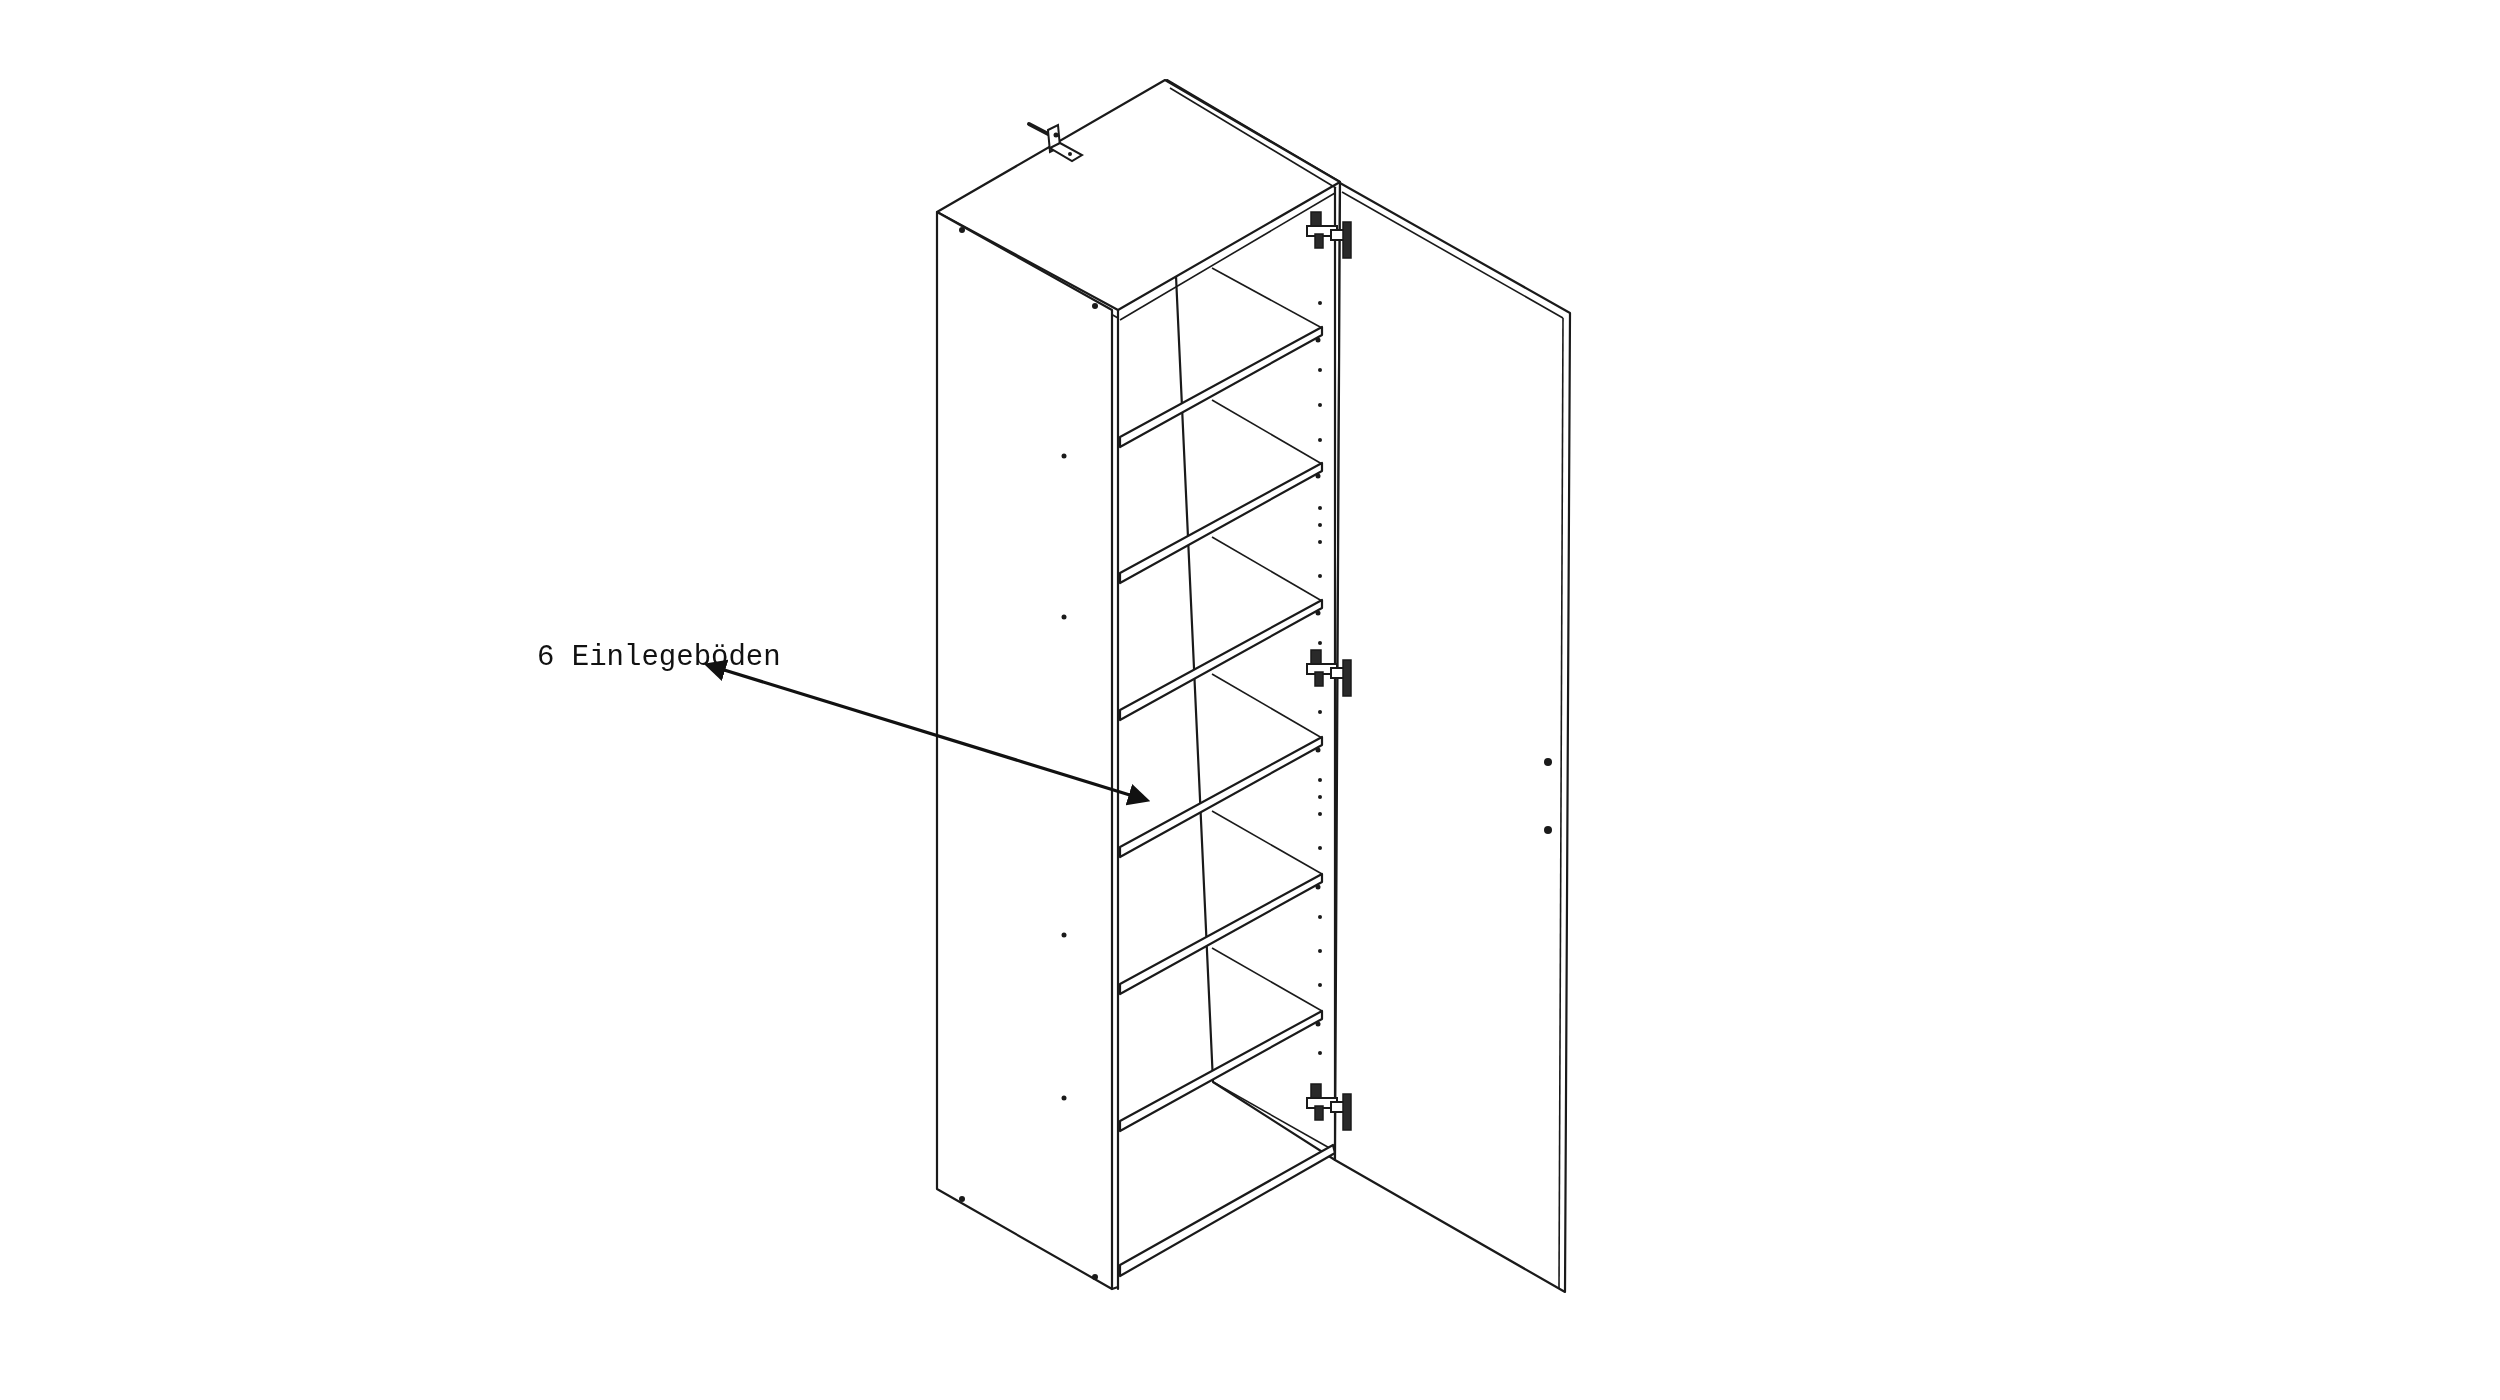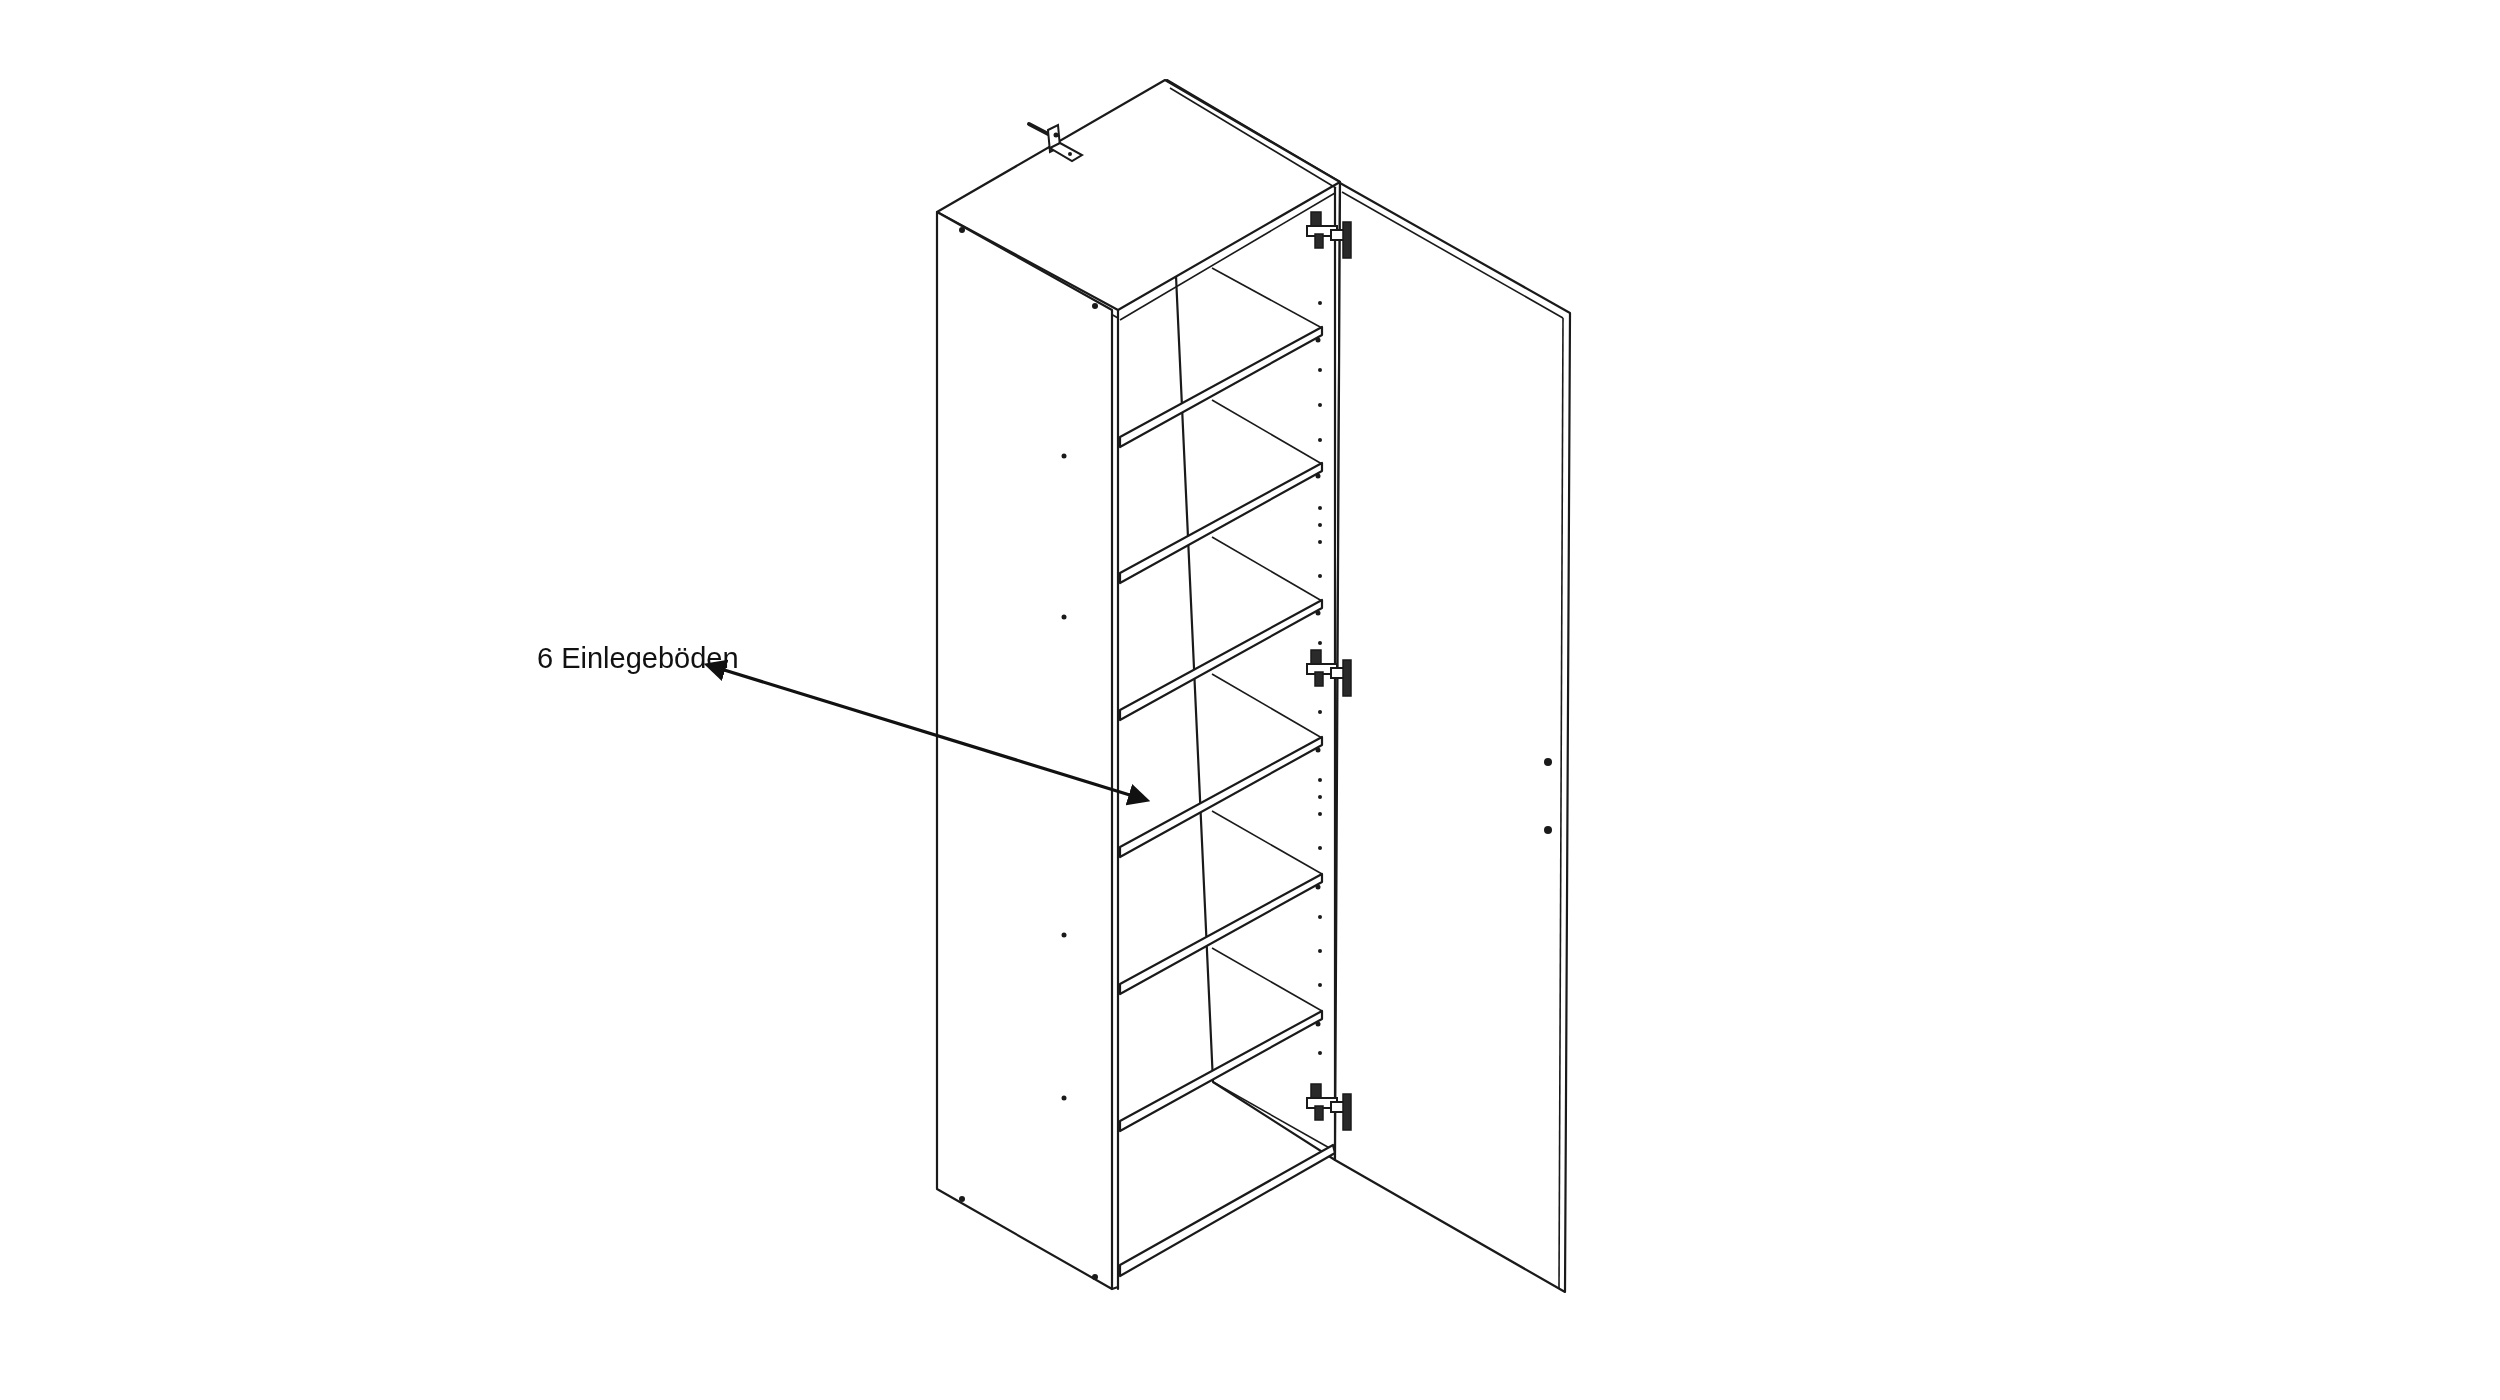--- a/index.html
+++ b/index.html
@@ -1,21 +1,21 @@
 <!DOCTYPE html>
 <html><head>
 <meta charset="utf-8">
 <style>
   html, body { margin: 0; padding: 0; background: #ffffff; }
   body { width: 2500px; height: 1400px; position: relative; overflow: hidden; }
   #canvas { position: absolute; left: 0; top: 0; width: 2500px; height: 1400px; }
   .label {
     position: absolute;
     left: 537px; top: 640px;
-    font-family: Liberation Sans, sans-serif;
+    font-family: Liberation Mono, monospace;
     font-size: 29px;
     color: #111111;
     white-space: nowrap;
     line-height: 36px;
   }
   svg .ln { stroke: #1a1a1a; stroke-width: 2.2; fill: none; stroke-linejoin: round; stroke-linecap: round; }
   svg .thin { stroke: #1a1a1a; stroke-width: 1.6; fill: none; }
   svg .panel { fill: #ffffff; stroke: #1a1a1a; stroke-width: 2.2; stroke-linejoin: round; }
   svg .dot { fill: #1a1a1a; }
   svg .hw { fill: #ffffff; stroke: #1a1a1a; stroke-width: 2; }

